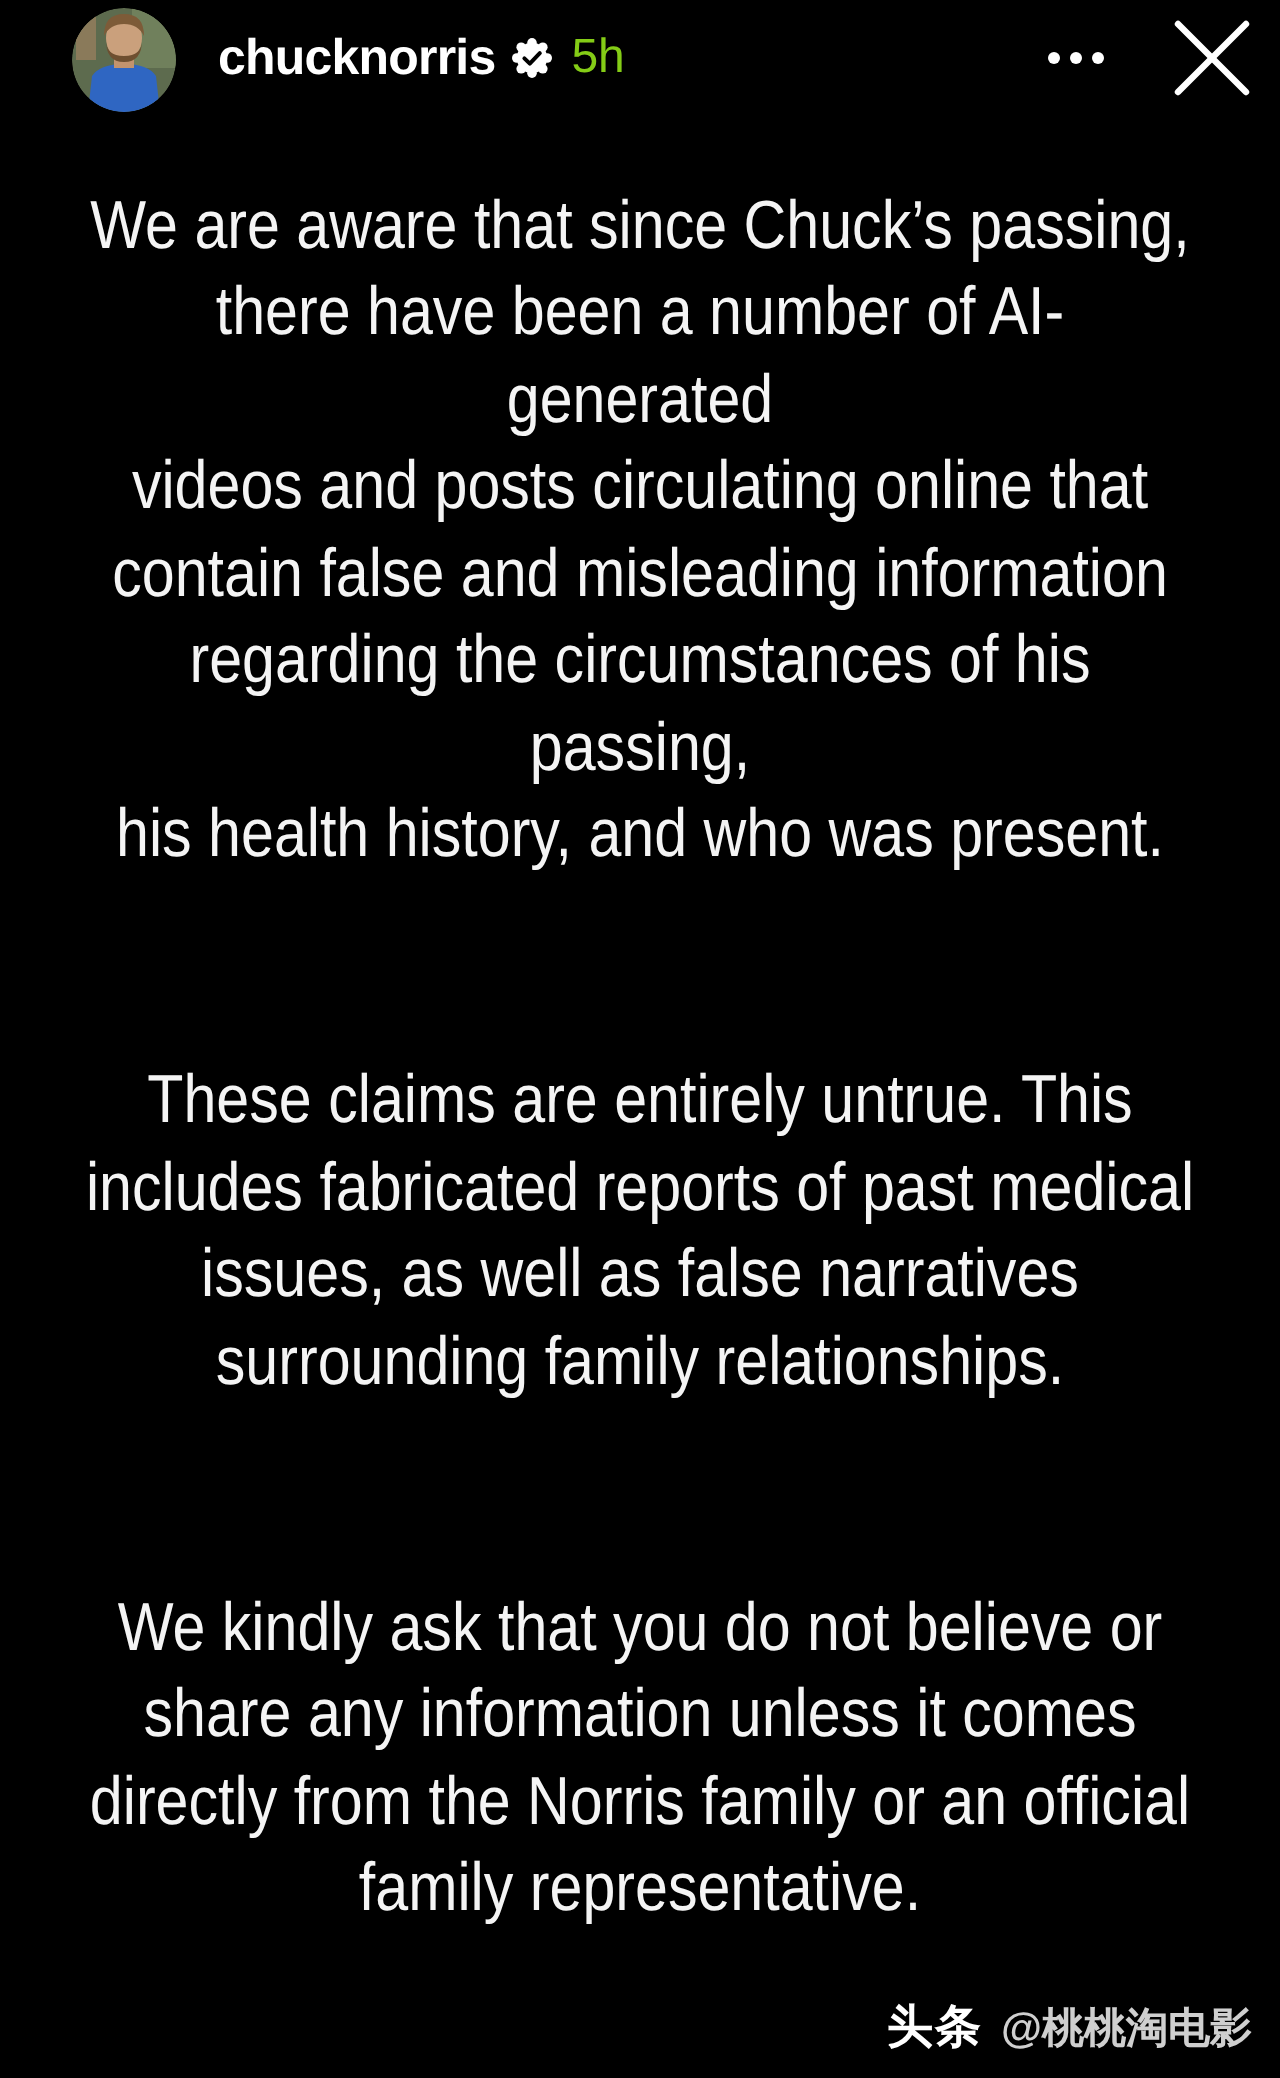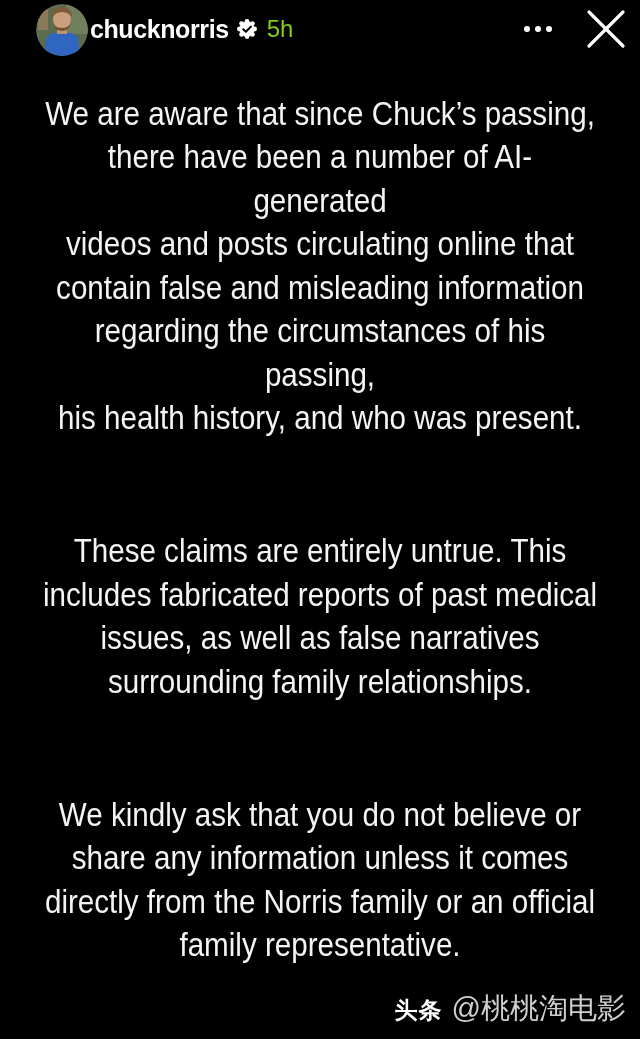--- a/index.html
+++ b/index.html
@@ -27,21 +27,21 @@
   .avatar {
     width: 52px; height: 52px;
     border-radius: 50%;
     overflow: hidden;
     flex: 0 0 auto;
     margin-top: 2px;
     cursor: pointer;
   }
   .avatar svg { display: block; }
   .username {
-    margin-left: 2px;
+    margin-left: 21px;
     color: #ffffff;
     font-size: 25px;
     font-weight: 700;
     letter-spacing: -0.4px;
     cursor: pointer;
   }
   .badge {
     margin-left: 8px;
     width: 20px; height: 20px;
     display: flex; align-items: center;
@@ -102,22 +102,22 @@
     font-family: "Liberation Sans", sans-serif;
   }
   .watermark .brand {
     color: #ffffff;
     font-size: 23px;
     font-weight: 700;
     letter-spacing: 1px;
   }
   .watermark .handle {
     color: #cfcfcf;
-    font-size: 29px;
-    font-weight: 400;
+    font-size: 21px;
+    font-weight: 700;
   }
 </style>
 </head>
 <body>
 
 <div class="screen">
 
   <div class="header">
     <div class="avatar">
       <svg width="52" height="52" viewBox="0 0 52 52">

